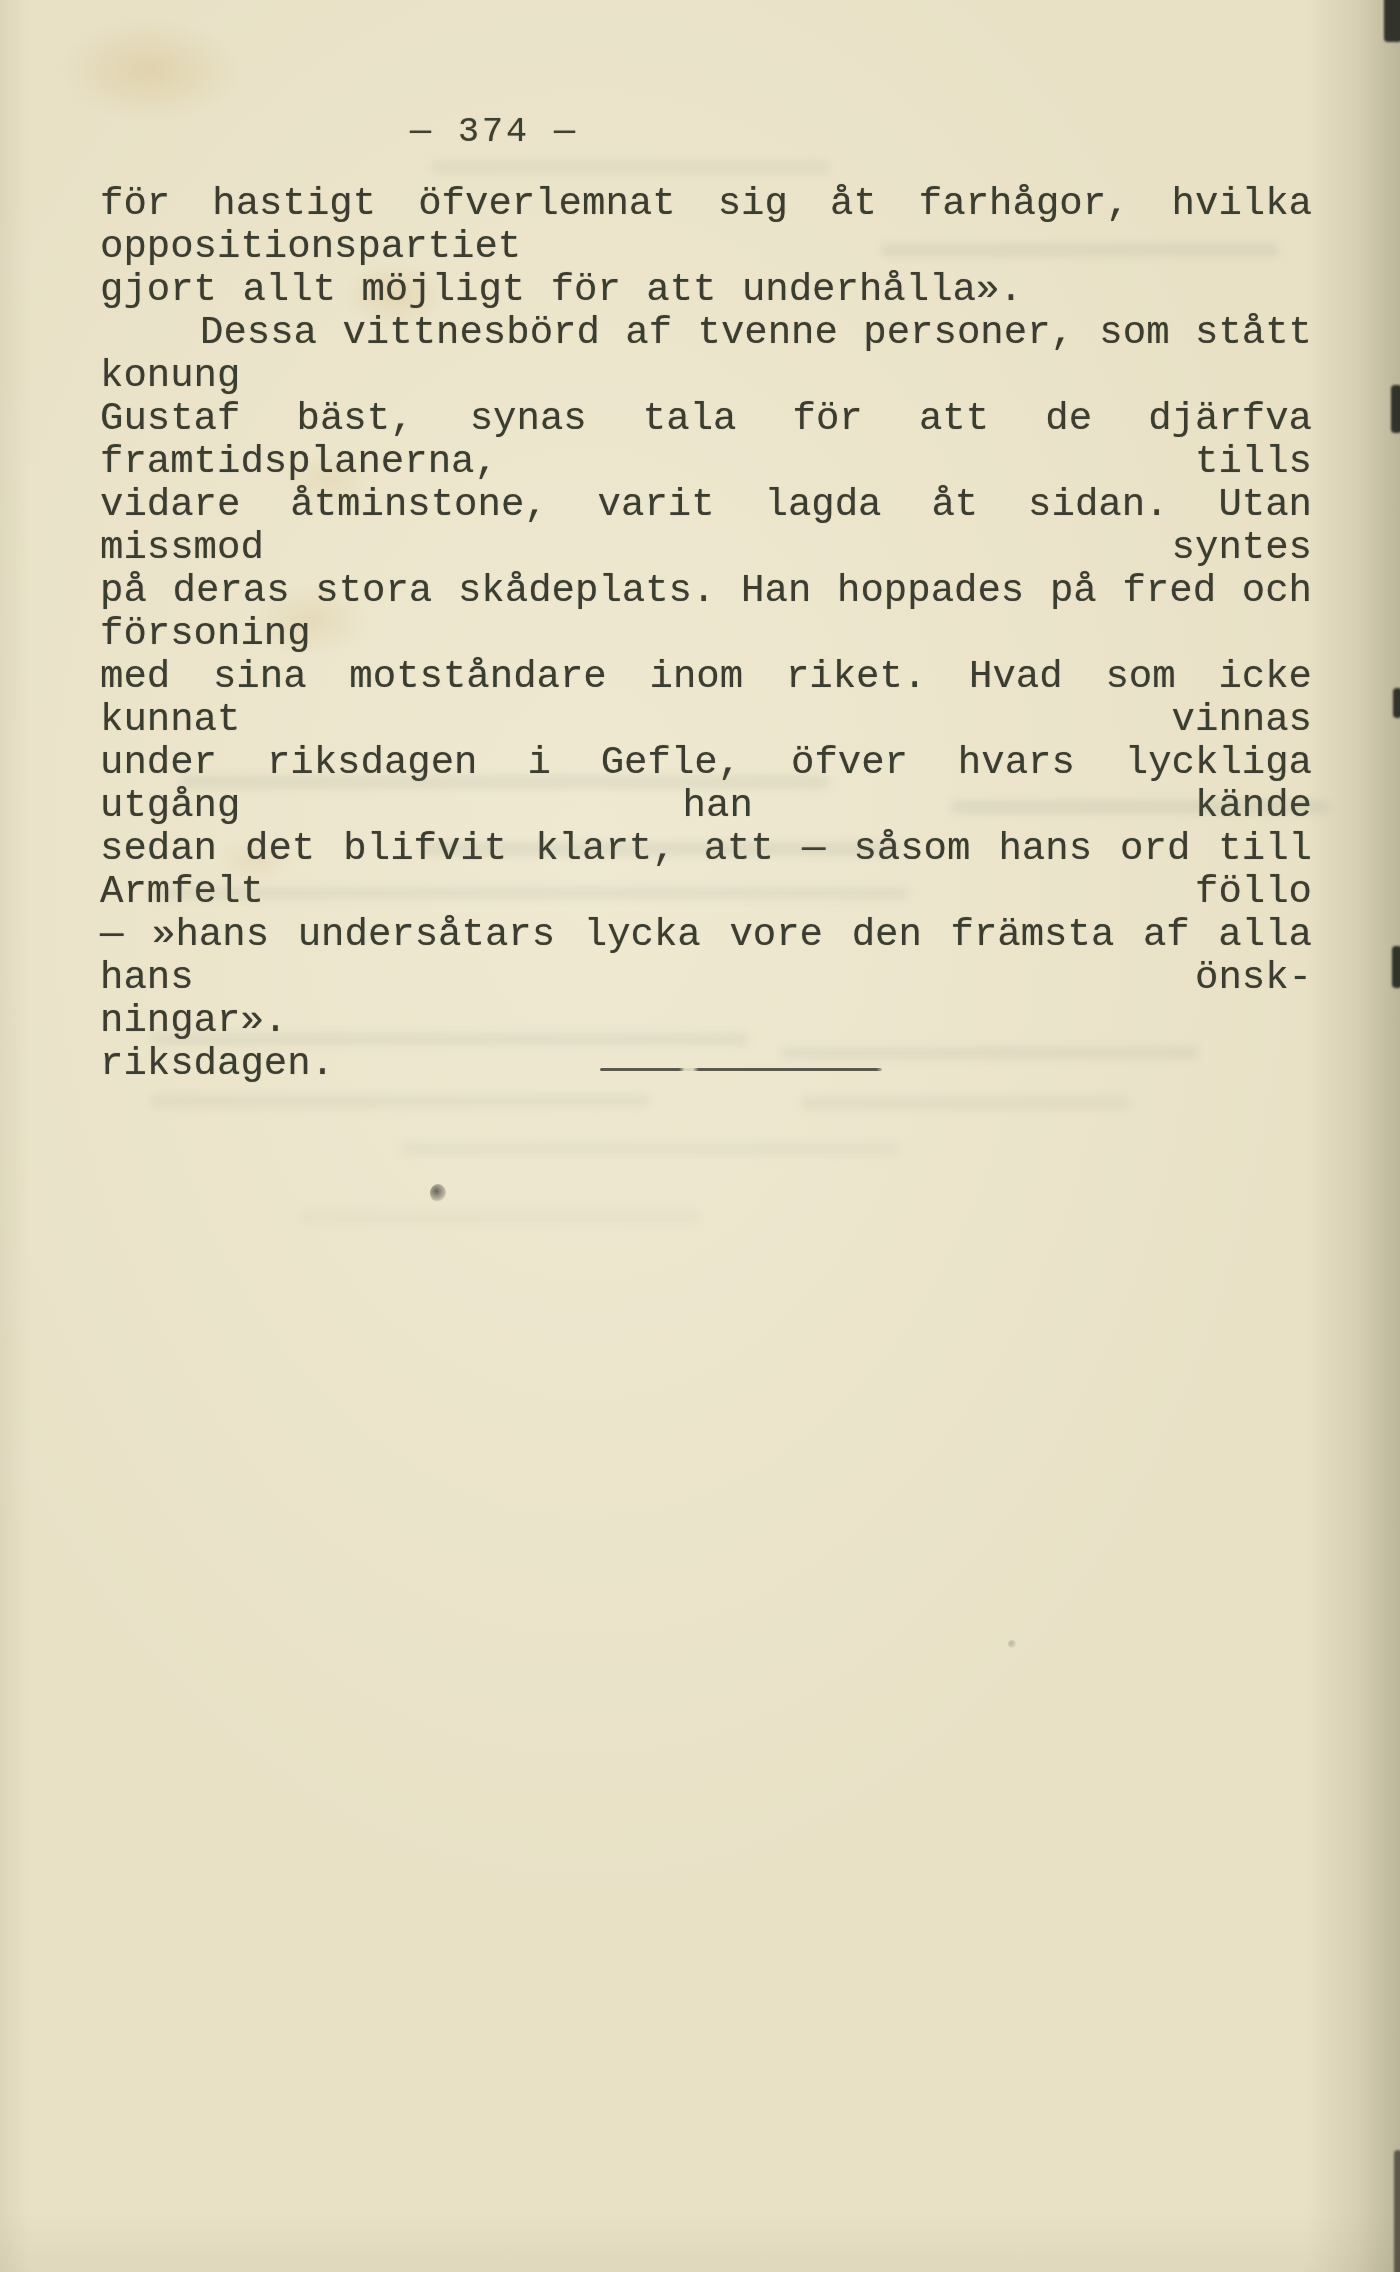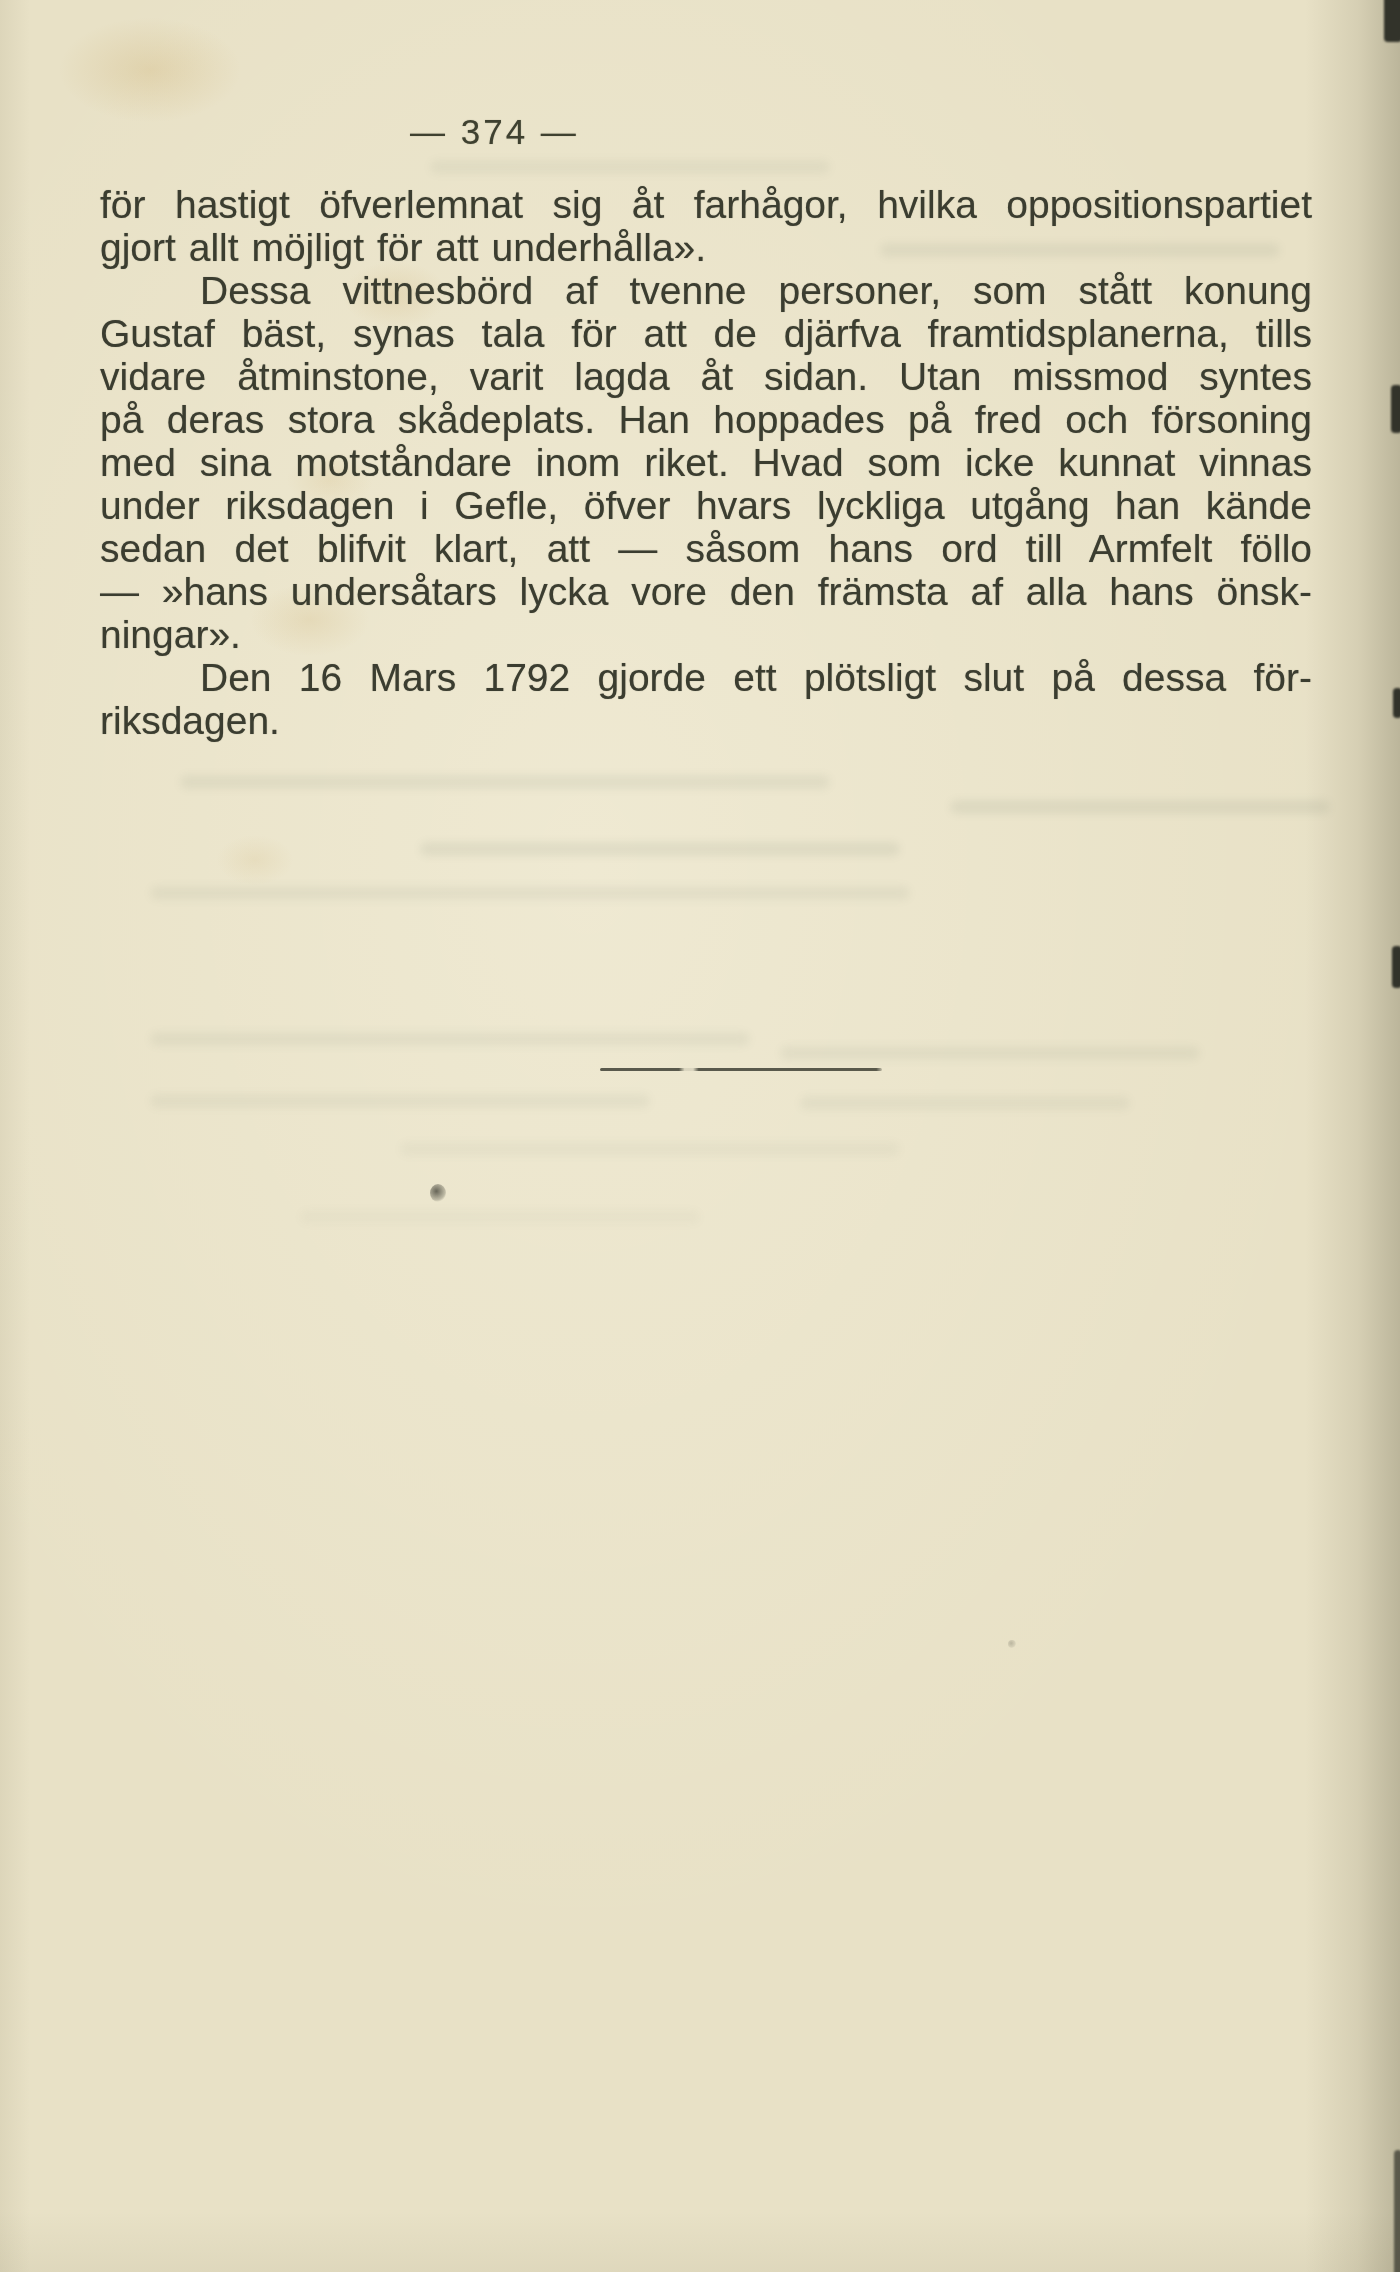--- a/index.html
+++ b/index.html
@@ -1,21 +1,21 @@
 <!DOCTYPE html>
 <html><head>
 <meta charset="utf-8">
 <style>
   html, body { margin: 0; padding: 0; background: #6b6b66; }
   .page {
     position: relative;
     width: 1400px;
     height: 2272px;
     overflow: hidden;
-    font-family: Liberation Sans, sans-serif;
+    font-family: Liberation Mono, monospace;
     background-color: #e8e1c6;
     background-image:
       radial-gradient(ellipse 130px 75px at 150px 70px,  rgba(190,148,66,0.20), transparent 70%),
       radial-gradient(ellipse 75px 48px  at 395px 295px, rgba(190,148,66,0.16), transparent 70%),
       radial-gradient(ellipse 62px 40px  at 330px 480px, rgba(190,148,66,0.12), transparent 70%),
       radial-gradient(ellipse 85px 52px  at 310px 620px, rgba(185,145,62,0.14), transparent 70%),
       radial-gradient(ellipse 55px 36px  at 255px 860px, rgba(185,145,62,0.10), transparent 70%),
       radial-gradient(ellipse 900px 1300px at 42% 38%,   rgba(255,252,238,0.30), transparent 85%),
       linear-gradient(90deg,  rgba(120,112,80,0.10) 0px, rgba(120,112,80,0.0) 30px),
       linear-gradient(270deg, rgba(84,80,54,0.30) 0px, rgba(104,98,68,0.14) 42px, rgba(104,98,68,0.0) 95px),
@@ -94,21 +94,20 @@
       <div class="line end">gjort allt möjligt för att underhålla».</div>
       <div class="line indent">Dessa vittnesbörd af tvenne personer, som stått konung</div>
       <div class="line">Gustaf bäst, synas tala för att de djärfva framtidsplanerna, tills</div>
       <div class="line">vidare åtminstone, varit lagda åt sidan.  Utan missmod syntes</div>
       <div class="line">på deras stora skådeplats.  Han hoppades på fred och försoning</div>
       <div class="line">med sina motståndare inom riket.  Hvad som icke kunnat vinnas</div>
       <div class="line">under riksdagen i Gefle, öfver hvars lyckliga utgång han kände</div>
       <div class="line">sedan det blifvit klart, att — såsom hans ord till Armfelt föllo</div>
       <div class="line">— »hans undersåtars lycka vore den främsta af alla hans önsk-</div>
       <div class="line end">ningar».</div>
-      <div class="line indent">Den 16 Mars 1792 gjorde ett plötsligt slut på dessa för-</div>
       <div class="line end">riksdagen.</div>
     </div>
 
   <div class="divider"></div>
 
   <div class="ghost" style="left:430px; top:160px; width:400px; opacity:0.07;"></div>
   <div class="ghost" style="left:880px; top:243px; width:400px; opacity:0.09;"></div>
   <div class="ghost" style="left:180px; top:775px; width:650px; opacity:0.09;"></div>
   <div class="ghost" style="left:950px; top:800px; width:380px; opacity:0.10;"></div>
   <div class="ghost" style="left:420px; top:842px; width:480px; opacity:0.10;"></div>

